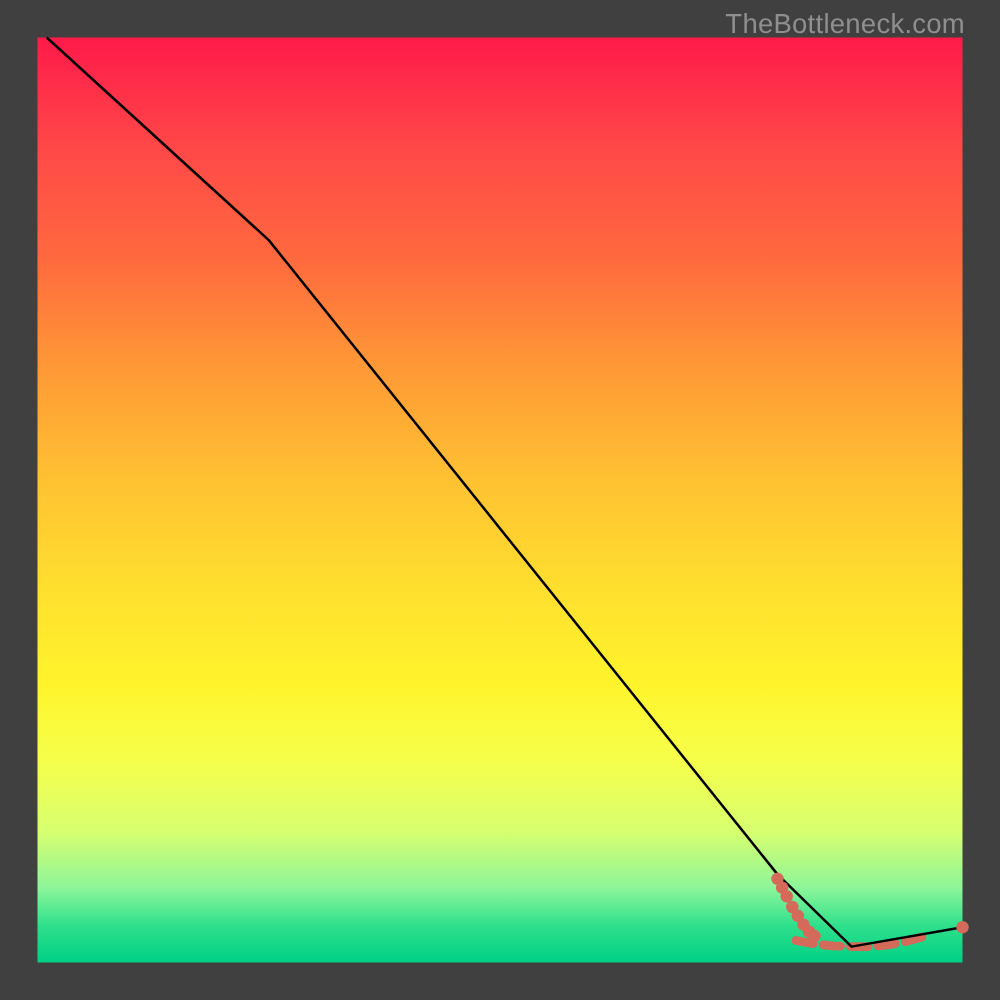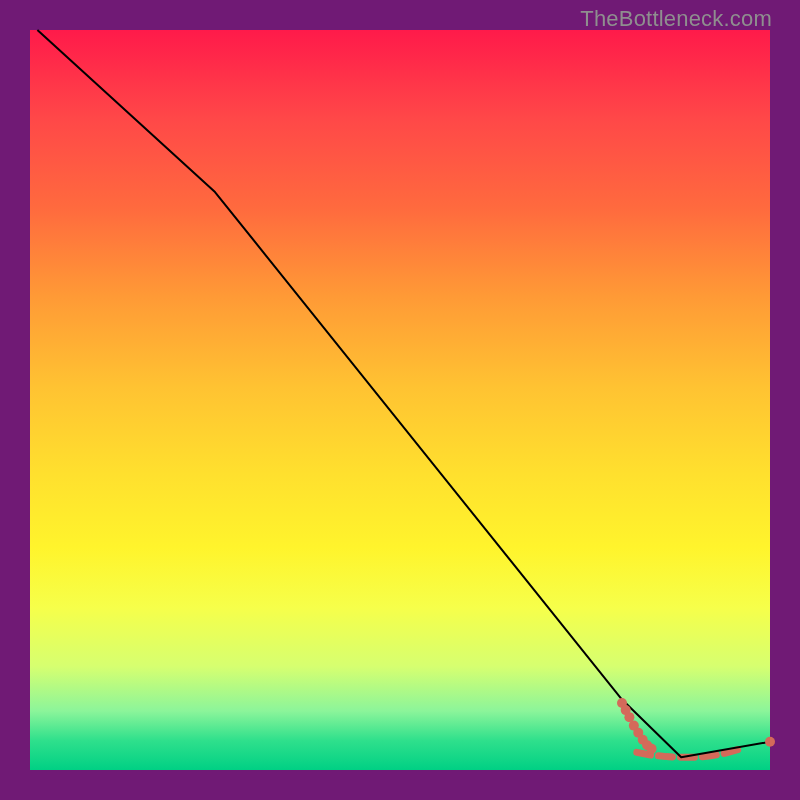--- a/index.html
+++ b/index.html
@@ -10,21 +10,21 @@
     background: #000;
     overflow: hidden;
     font-family: Arial, Helvetica, sans-serif;
   }
   .frame {
     position: absolute;
     left: 0;
     top: 0;
     width: 800px;
     height: 800px;
-    background: #701a75;
+    background: #404040;
   }
   .plot {
     position: absolute;
     left: 30px;
     top: 30px;
     width: 740px;
     height: 740px;
     
     background: linear-gradient(
       to bottom,

